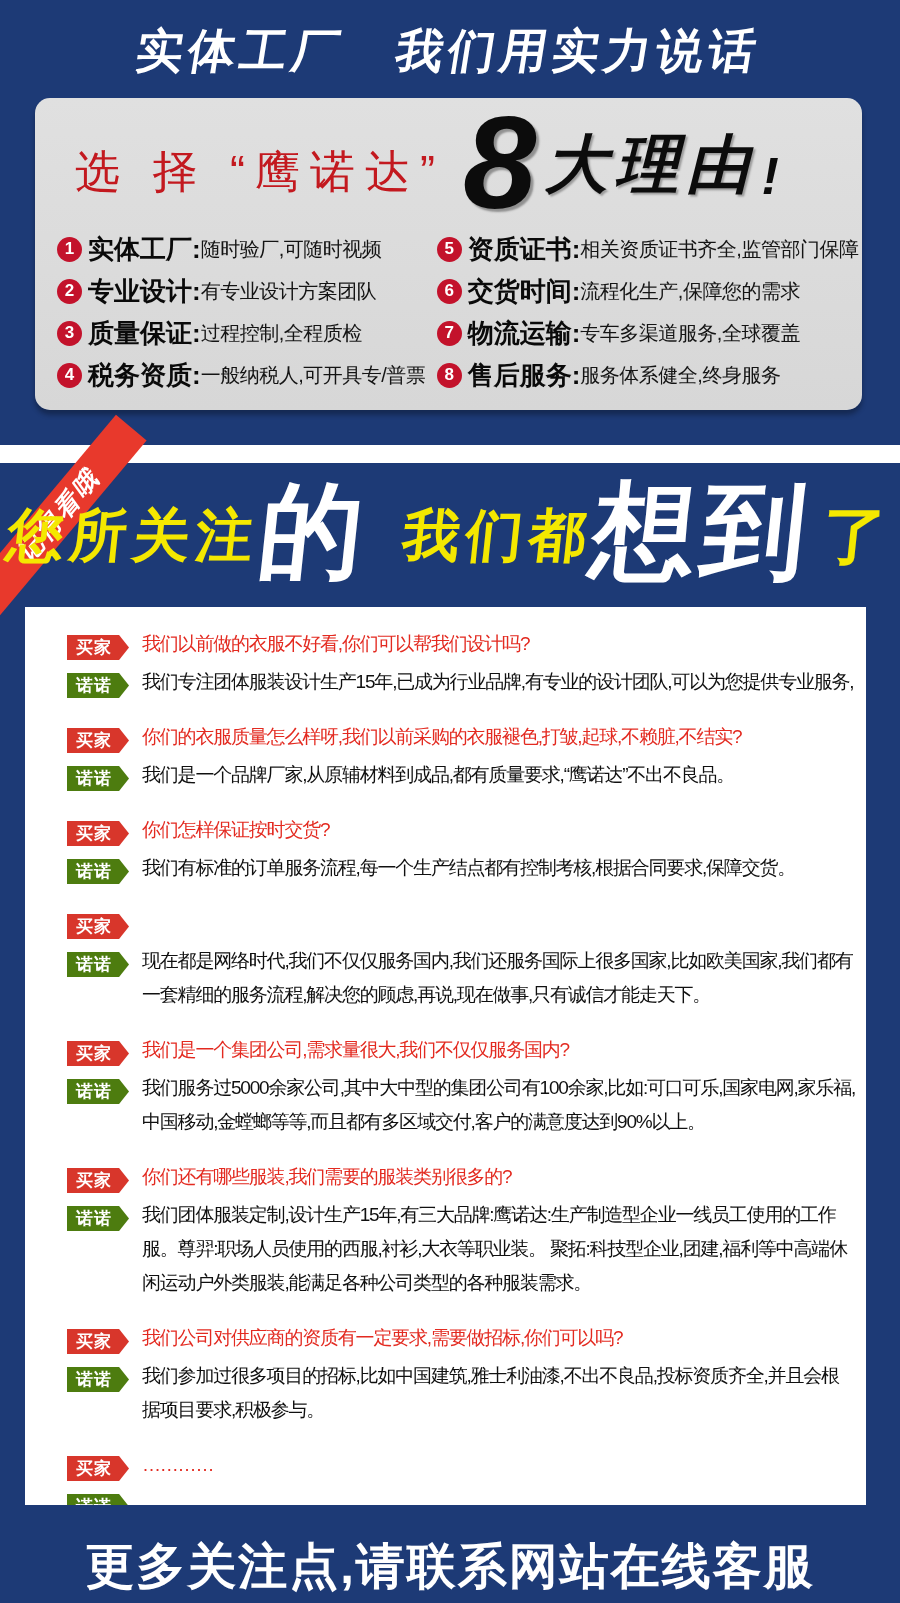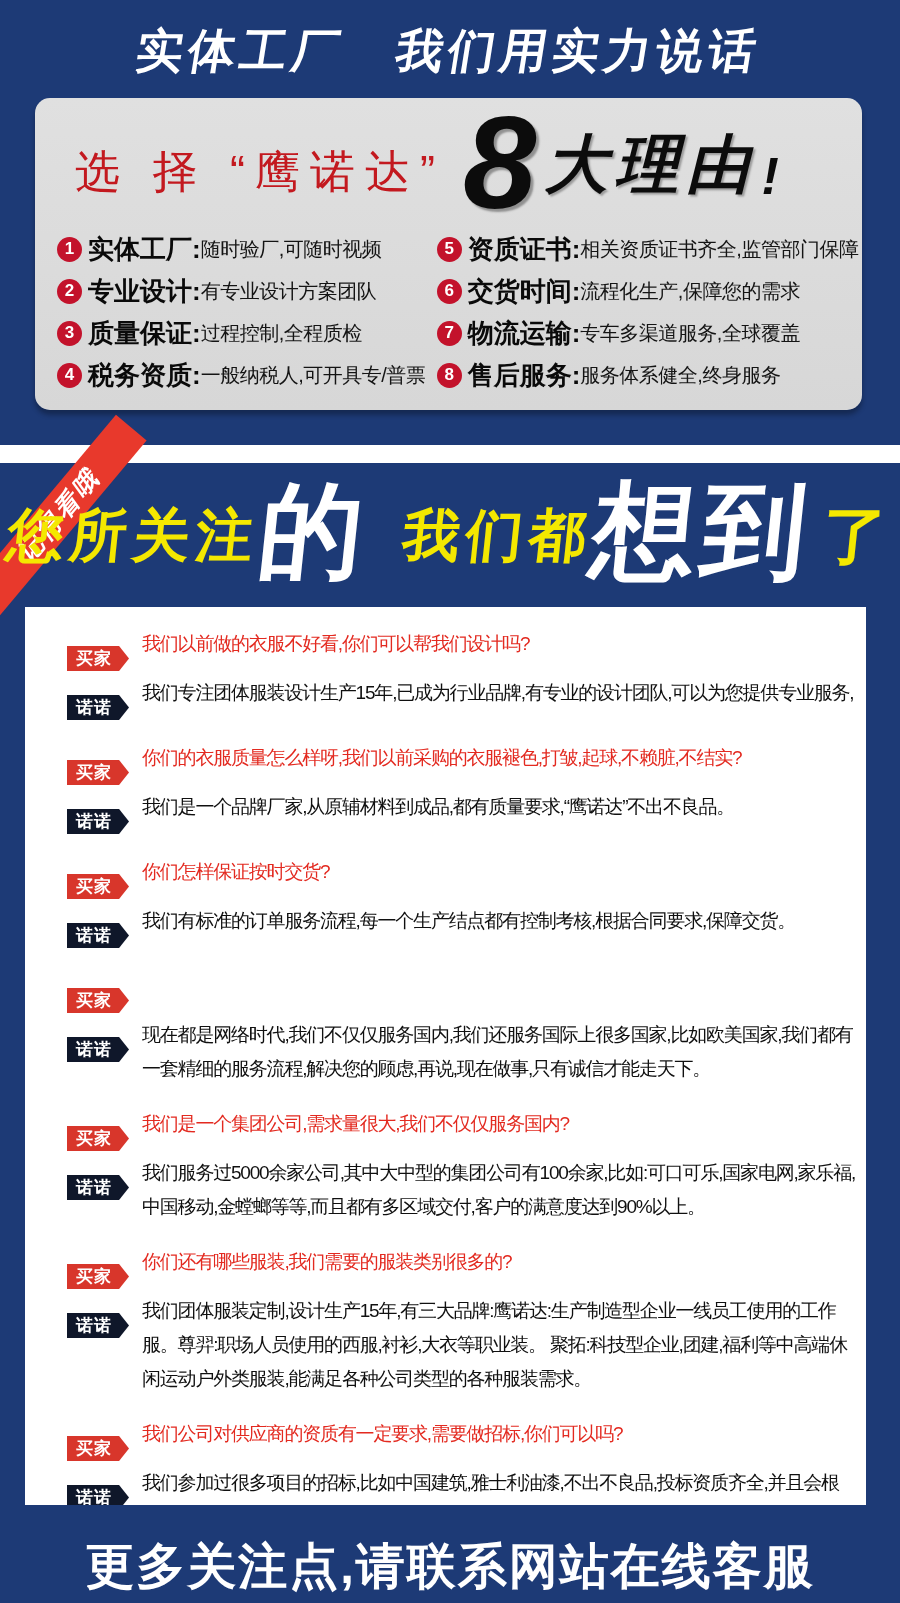--- a/index.html
+++ b/index.html
@@ -52,26 +52,26 @@
   .hl-last{font-size:64px;margin-bottom:6px;margin-left:10px;}
   
   .qa-panel{
     position:absolute;top:607px;left:25px;width:841px;height:898px;background:#ffffff;
     box-sizing:border-box;padding:24px 0 0 42px;overflow:hidden;
   }
   .qa-block{margin-bottom:25px;}
   .qa-row{display:flex;align-items:flex-start;}
   .qa-row.q{margin-bottom:9px;}
   .tag{
-    flex:0 0 auto;width:62px;height:25px;margin-top:15px;color:#fff;font-size:17px;font-weight:bold;
+    flex:0 0 auto;width:62px;height:25px;margin-top:4px;color:#fff;font-size:17px;font-weight:bold;
     display:flex;align-items:center;justify-content:center;padding-right:8px;box-sizing:border-box;
     clip-path:polygon(0 0,84% 0,100% 50%,84% 100%,0 100%);letter-spacing:1px;
   }
   .tag.buyer{background:#d8362b;}
-  .tag.seller{background:#0f172a;}
+  .tag.seller{background:#4d7c0f;}
   .q-text{color:#e32a20;font-size:19px;letter-spacing:-1.2px;margin-left:13px;line-height:26px;}
   .a-text{color:#101010;font-size:19px;letter-spacing:-1.2px;margin-left:13px;line-height:34px;width:714px;margin-top:-4px;}
   
   .footer-bar{
     position:absolute;top:1505px;left:0;width:900px;height:124px;background:#1d3a76;
     display:flex;align-items:center;justify-content:center;
   }
   .footer-text{color:#ffffff;font-size:49px;font-weight:900;letter-spacing:2px;}
 </style>
 </head>

